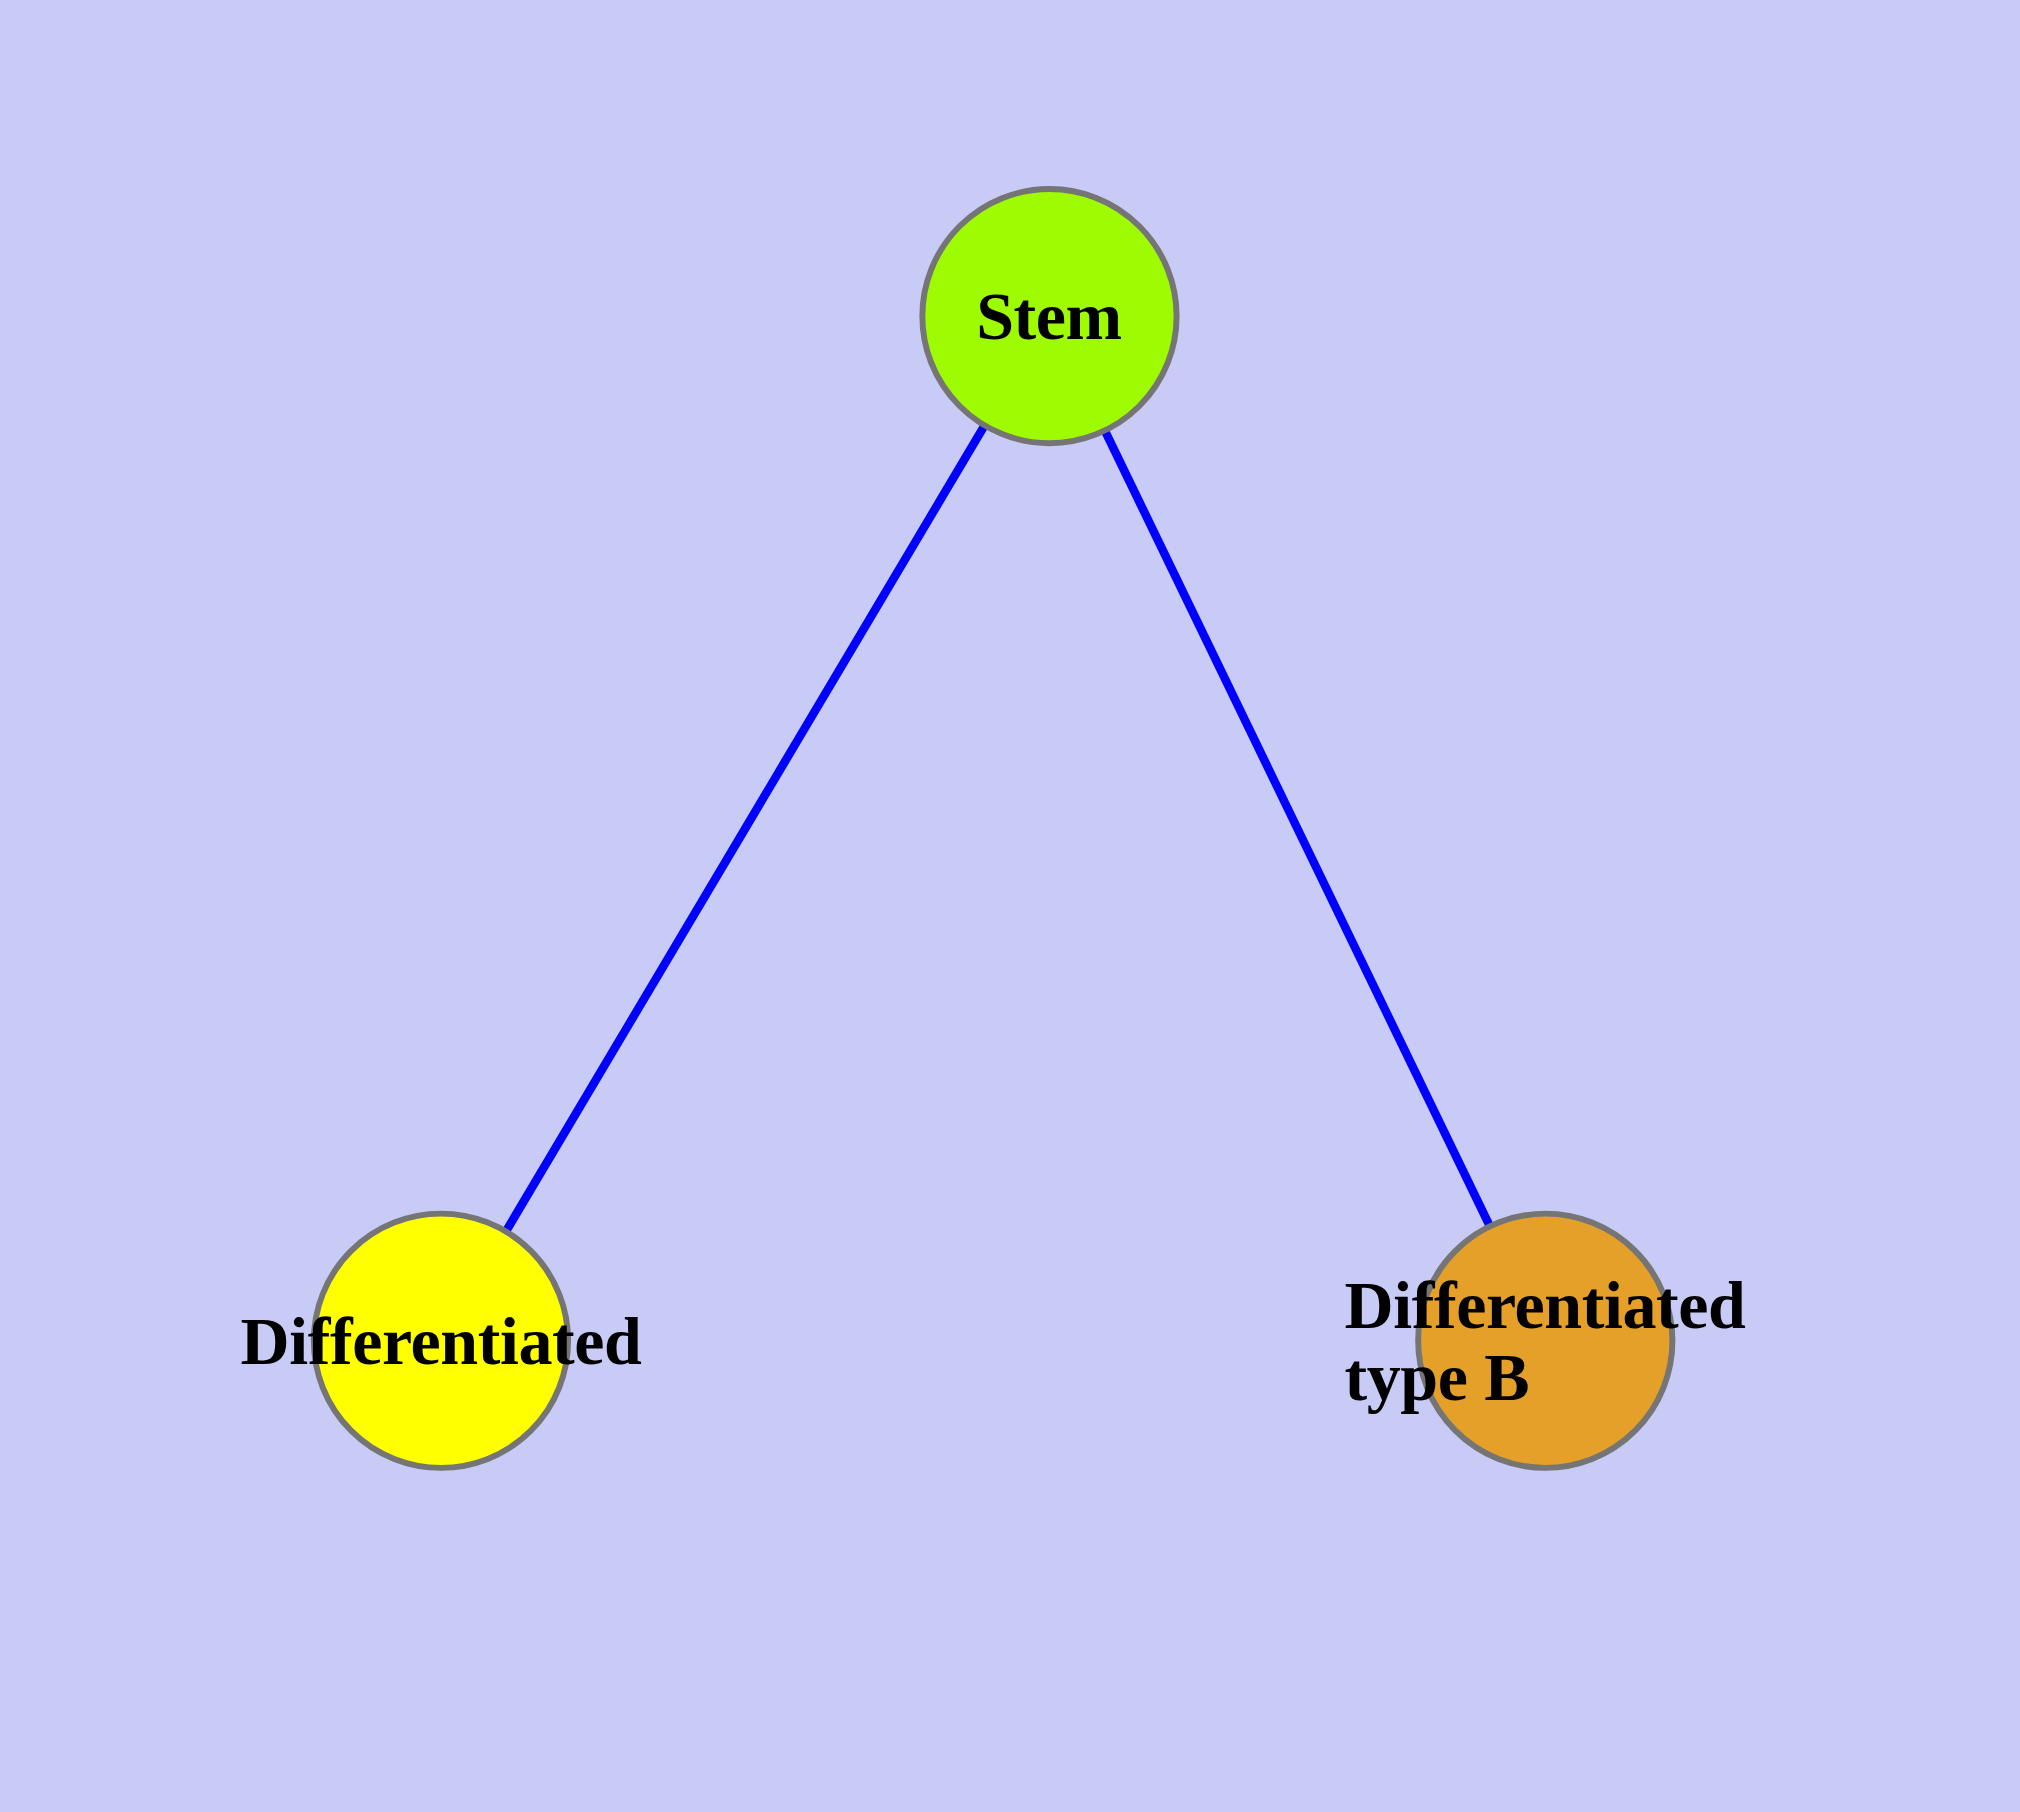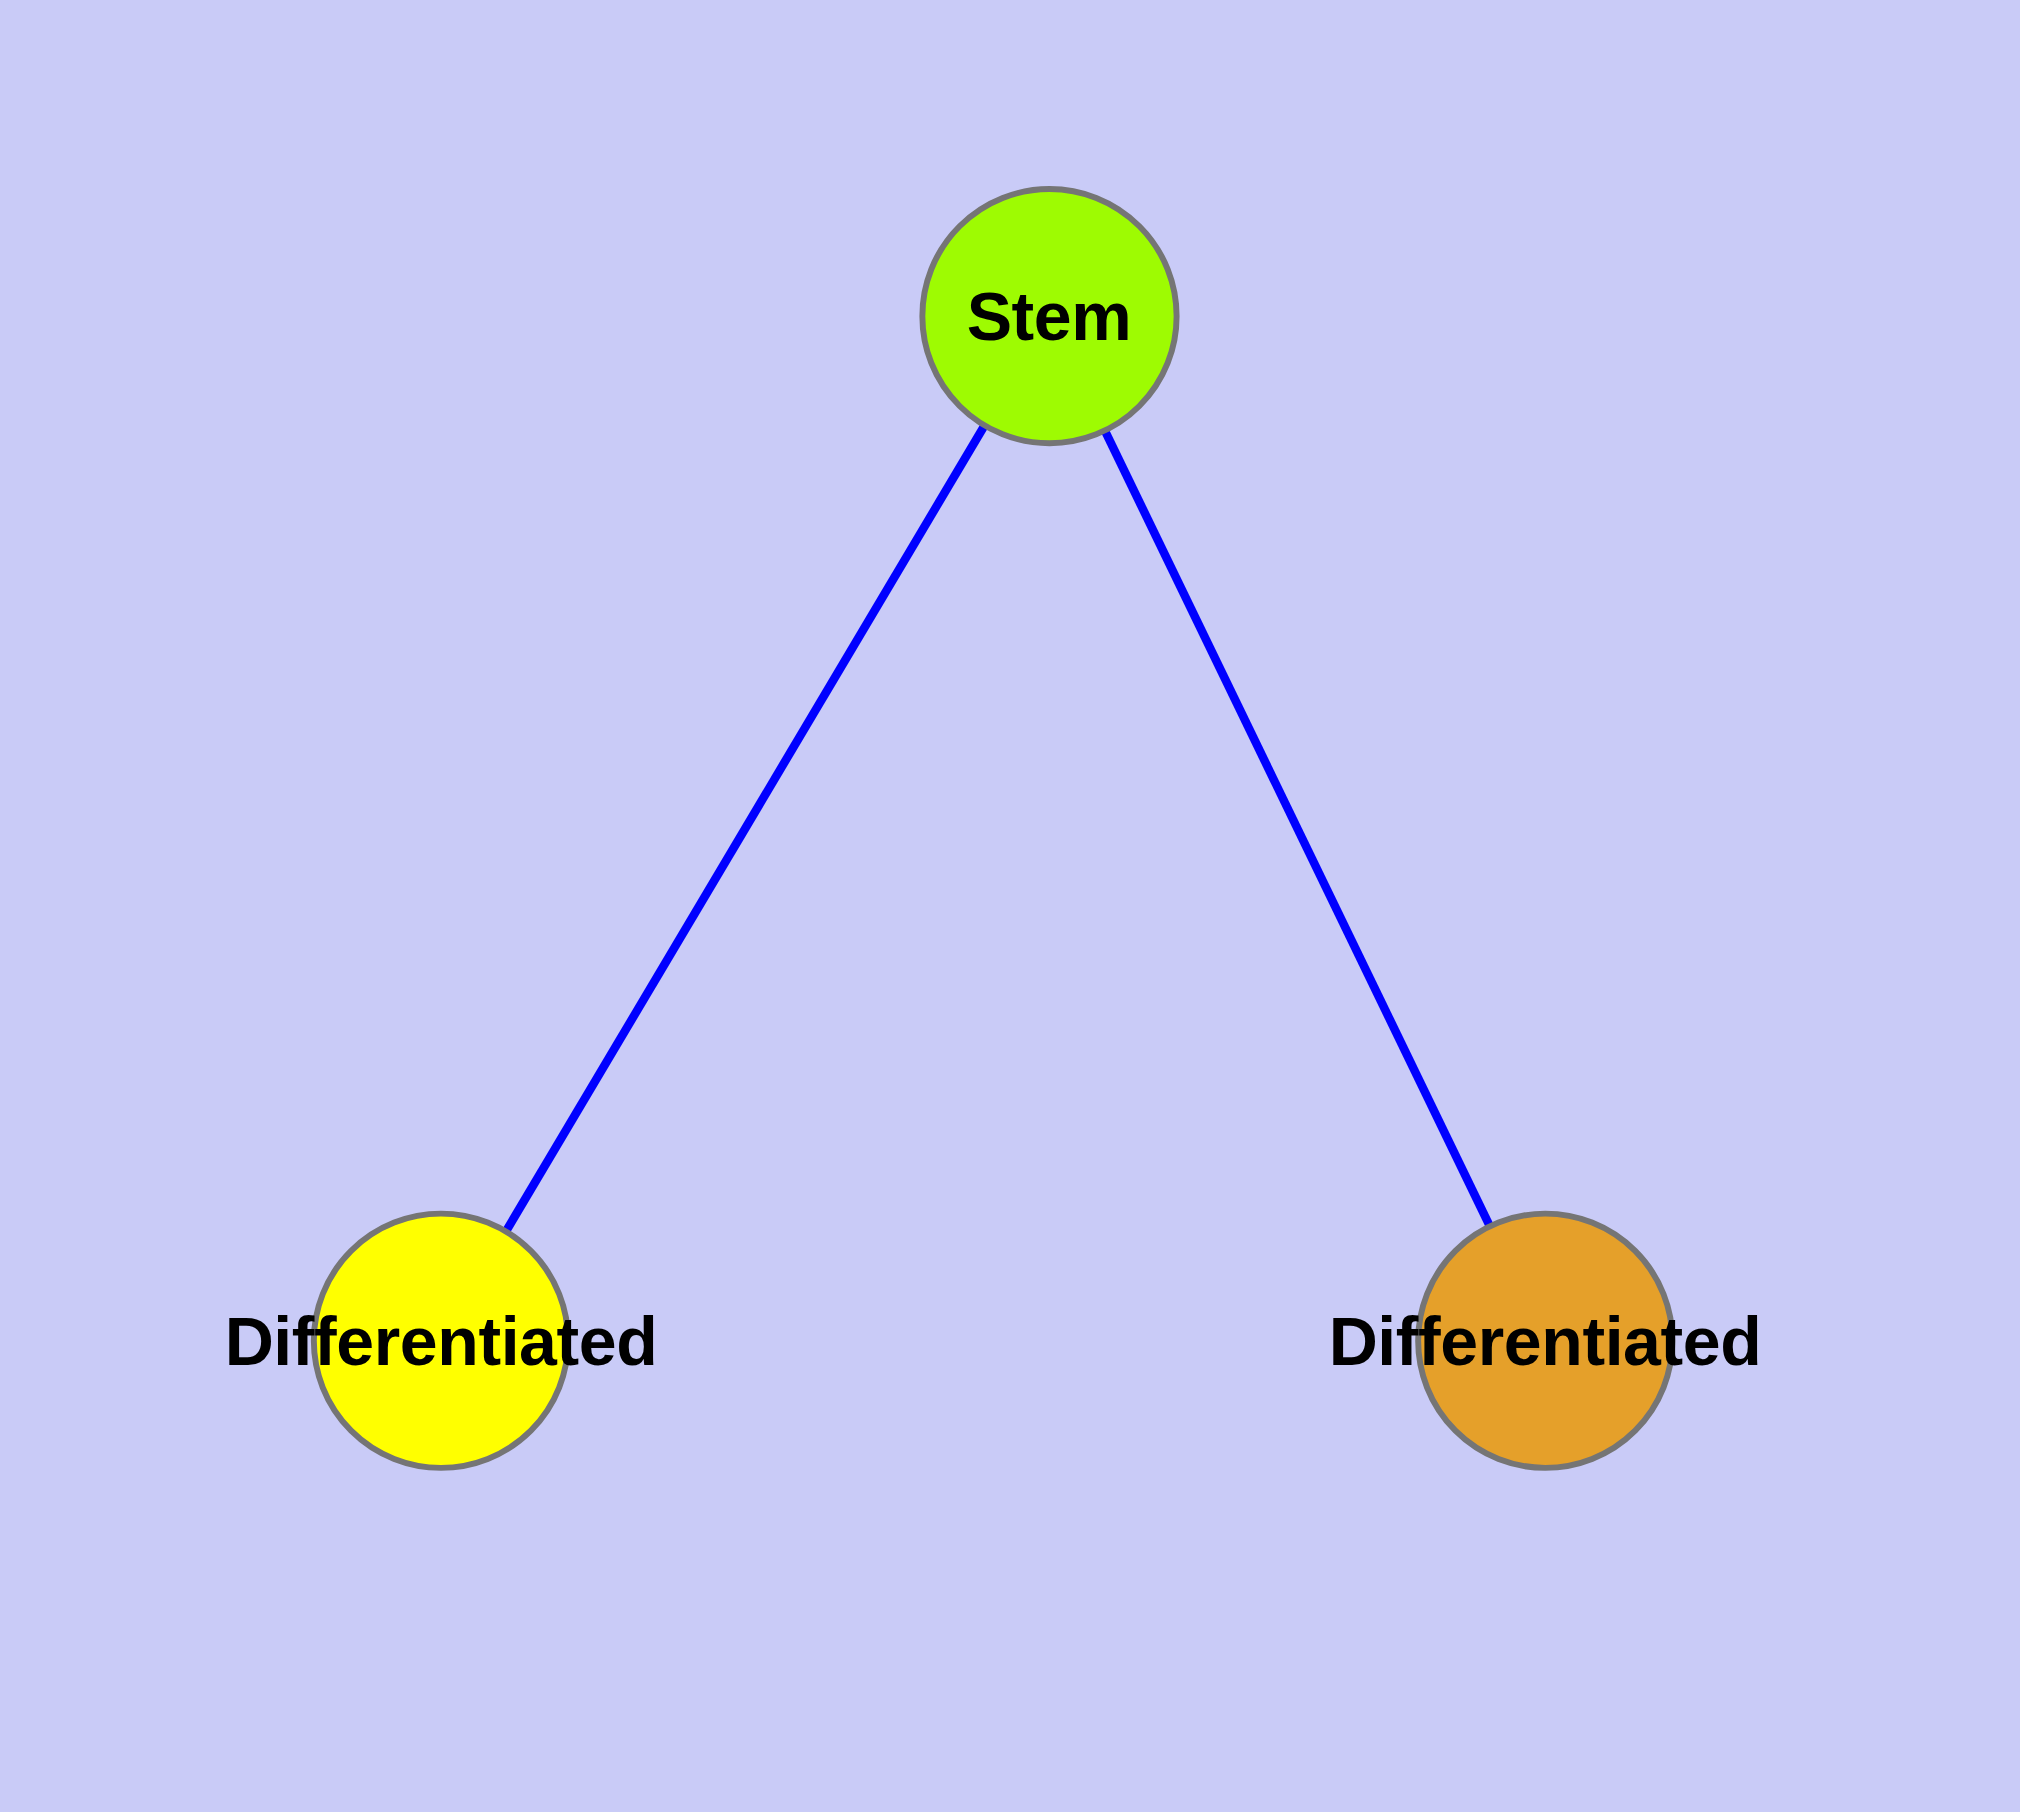--- a/index.html
+++ b/index.html
@@ -26,21 +26,21 @@
     position: absolute;
     left: 0;
     top: 0;
     width: 2021px;
     height: 1812px;
   }
   .node-label {
     position: absolute;
     text-align: left;
     color: #000000;
-    font-family: Liberation Sans, sans-serif;
+    font-family: Liberation Serif, serif;
     font-weight: bold;
     font-size: 68px;
     line-height: 1.06;
     white-space: pre-line;
     transform: translate(-50%, -50%);
     pointer-events: none;
     letter-spacing: -0.4px;
   }
 </style>
 </head>
@@ -58,17 +58,17 @@
     <g id="nodes-layer">
         <circle cx="1238" cy="373" r="150" fill="#9efb02" stroke="#757575" stroke-width="7"></circle>
         <circle cx="520" cy="1582" r="150" fill="#ffff00" stroke="#757575" stroke-width="7"></circle>
         <circle cx="1823" cy="1582" r="150" fill="#e5a02a" stroke="#757575" stroke-width="7"></circle>
       </g>
   </svg>
 
   <div id="labels-layer">
       <div class="node-label" style="left: 1049px; top: 316px; font-size: 68px; color: rgb(0, 0, 0);"><div>Stem</div></div>
       <div class="node-label" style="left: 441px; top: 1341px; font-size: 68px; color: rgb(0, 0, 0);"><div>Differentiated</div></div>
-      <div class="node-label" style="left: 1545px; top: 1341px; font-size: 68px; color: rgb(0, 0, 0);"><div>Differentiated</div></div>
+      <div class="node-label" style="left: 1545px; top: 1341px; font-size: 68px; color: rgb(0, 0, 0);"><div>Differentiated</div><div>type B</div></div>
     </div>
 
 </div>
 
 
 </body></html>

